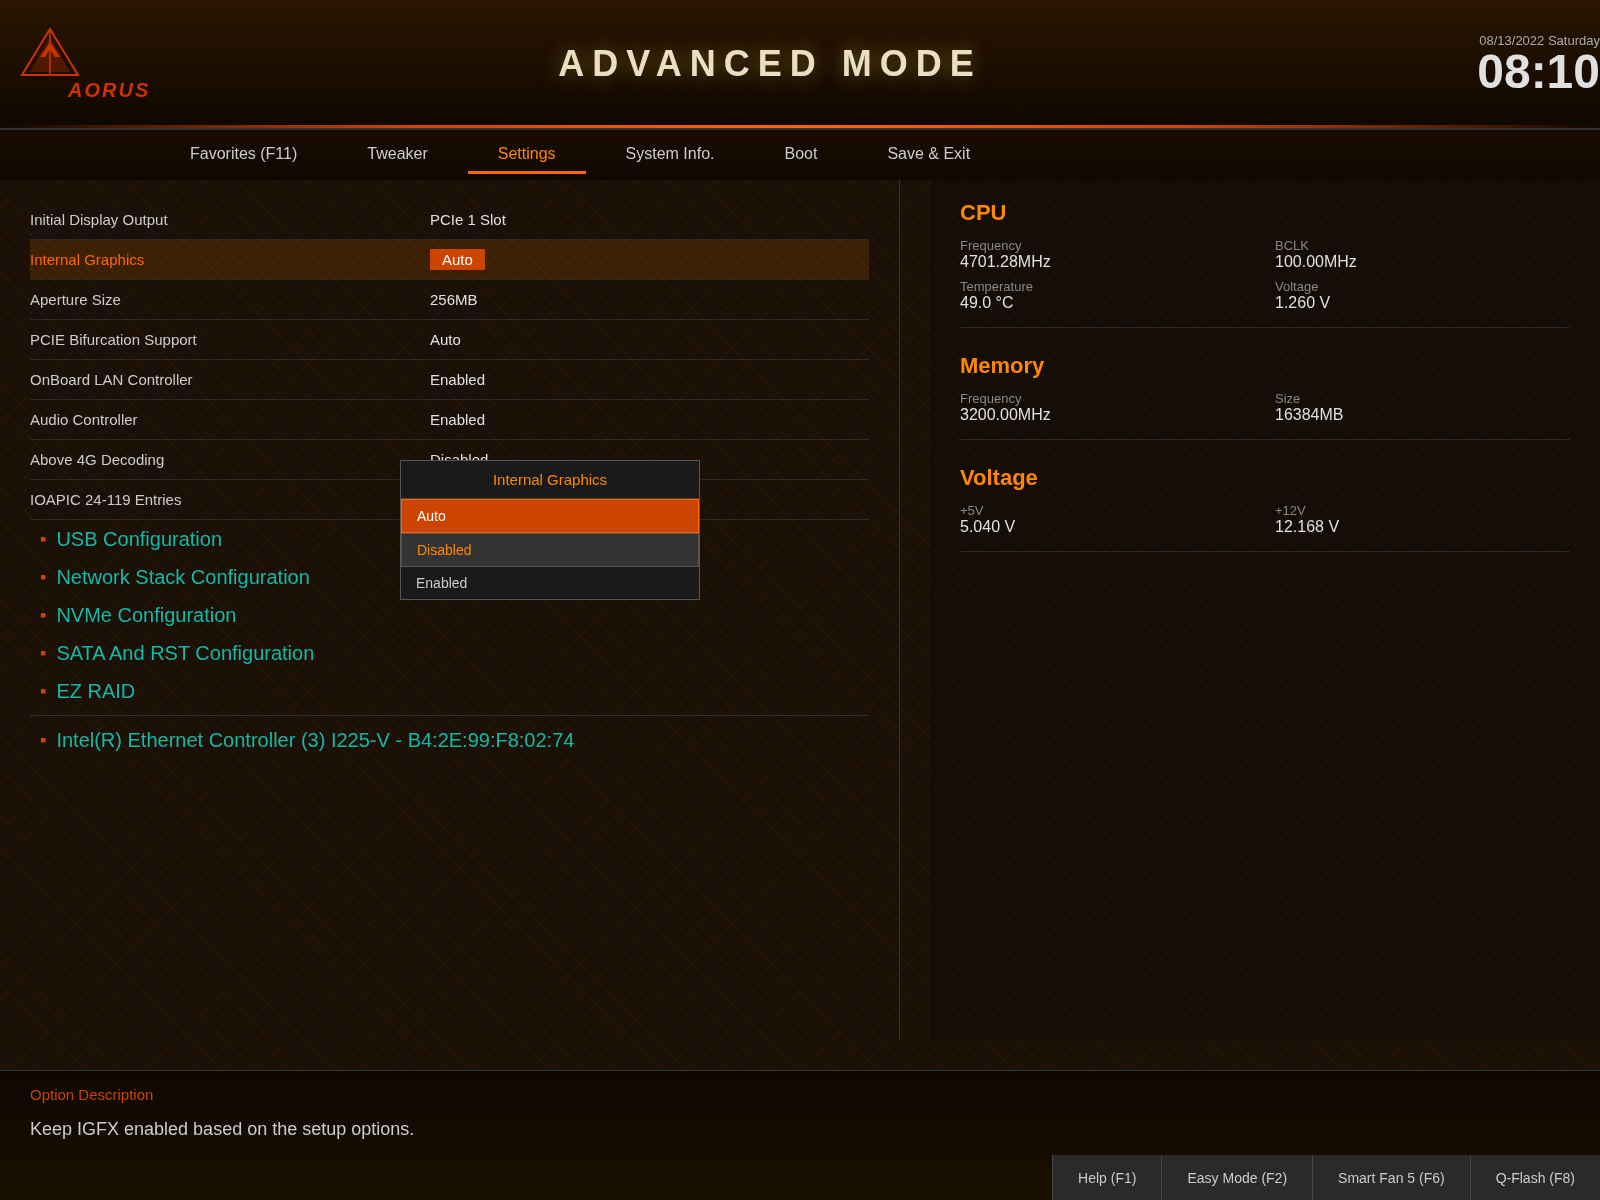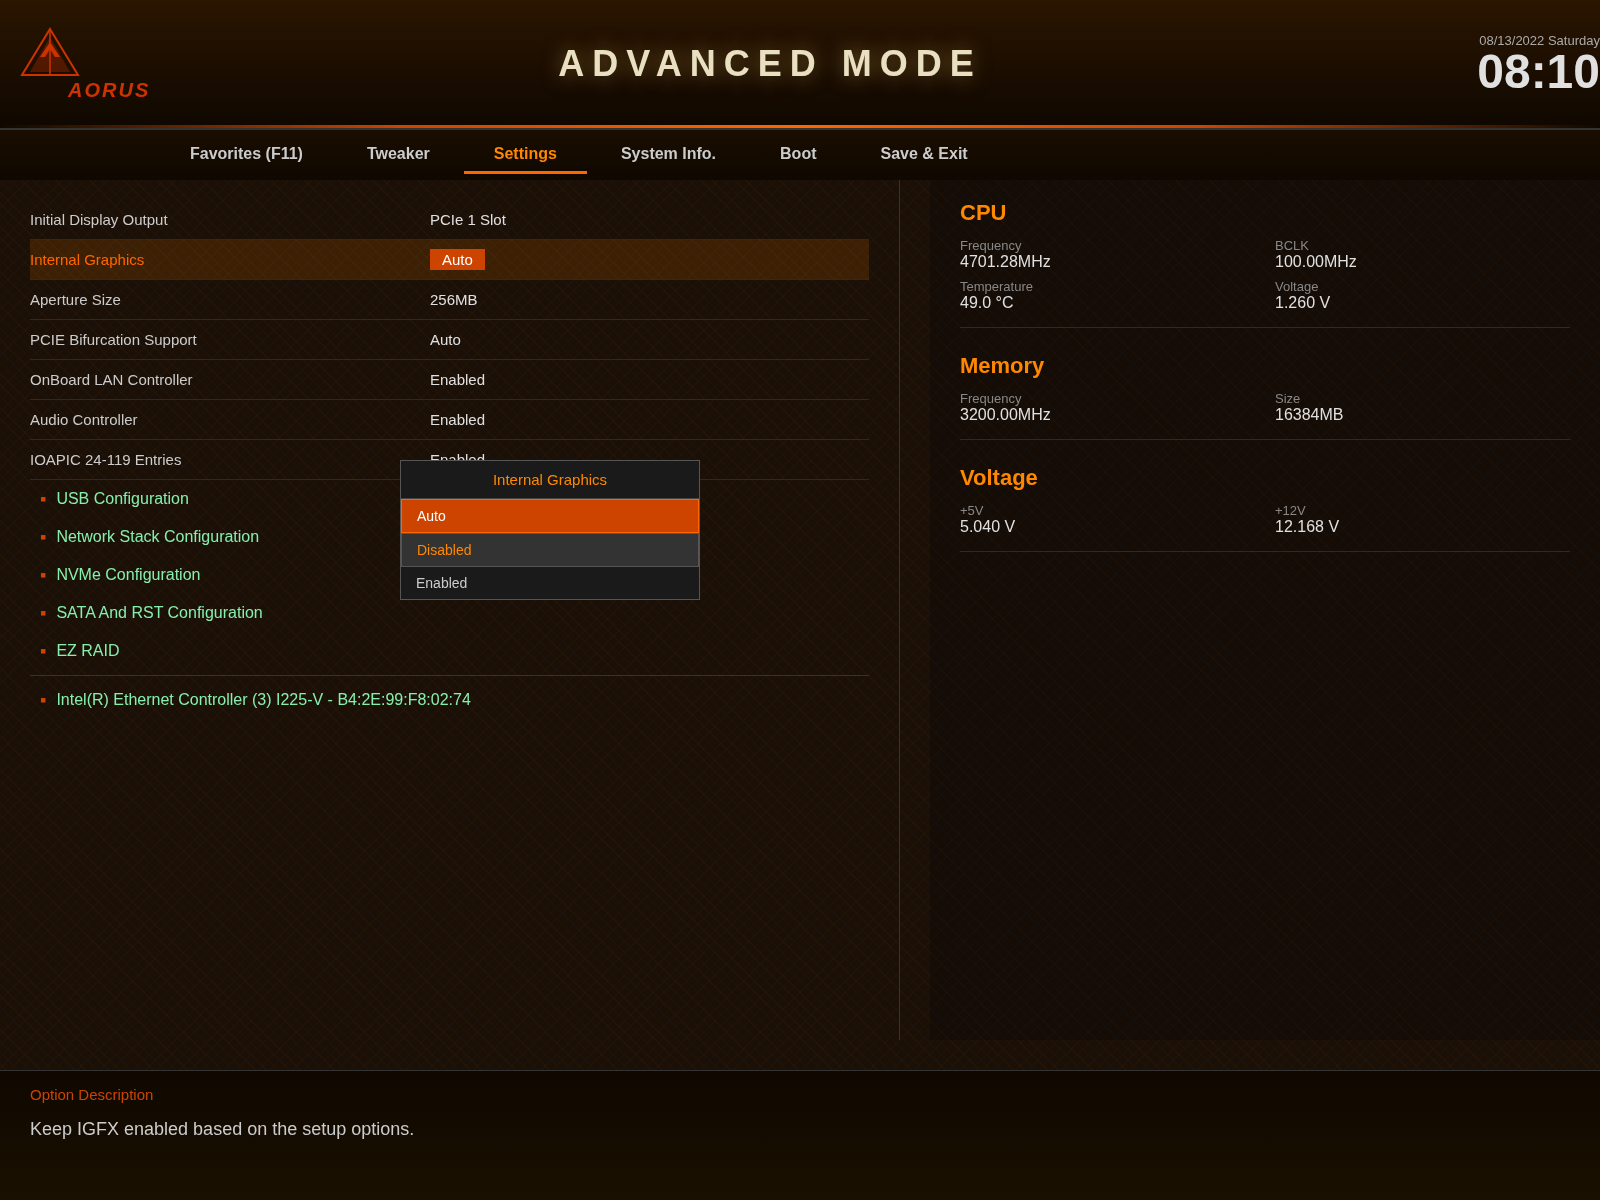--- a/index.html
+++ b/index.html
@@ -118,22 +118,21 @@
       line-height: 1;
     }
 
     
     .nav-bar {
       display: flex;
       align-items: center;
       height: 50px;
       background: linear-gradient(180deg, #1a0d00 0%, #0f0800 100%);
       padding-left: 160px;
-      gap: 4px;
-      font-weight: bold;
+      gap: 10px;
     }
 
     .nav-item {
       padding: 8px 30px;
       font-size: 16px;
       color: #cccccc;
       cursor: pointer;
       position: relative;
       border-bottom: 3px solid transparent;
     }
@@ -197,22 +196,22 @@
       padding-left: 10px;
     }
 
     .sub-bullet {
       color: #cc4400;
       margin-right: 10px;
       font-size: 18px;
     }
 
     .sub-label {
-      font-size: 16px;
-      color: #86efac;
+      font-size: 20px;
+      color: #14b8a6;
     }
 
     .ethernet-row {
       display: flex;
       align-items: center;
       height: 38px;
       padding-left: 10px;
     }
 
     
@@ -408,20 +407,24 @@
       <div class="setting-row">
         <div class="setting-name">OnBoard LAN Controller</div>
         <div class="setting-value">Enabled</div>
       </div>
 
       <div class="setting-row">
         <div class="setting-name">Audio Controller</div>
         <div class="setting-value">Enabled</div>
       </div>
 
+      <div class="setting-row">
+        <div class="setting-name">Above 4G Decoding</div>
+        <div class="setting-value">Disabled</div>
+      </div>
 
       <div class="setting-row">
         <div class="setting-name">IOAPIC 24-119 Entries</div>
         <div class="setting-value">Enabled</div>
       </div>
 
       <div class="sub-item">
         <span class="sub-bullet">▪</span>
         <span class="sub-label">USB Configuration</span>
       </div>
@@ -514,15 +517,21 @@
         </div>
       </div>
 
     </div>
   </div>
 
   <div class="bottom-panel" style="position: absolute; bottom: 0; left: 0; right: 0; height: 130px;">
     <div class="option-desc-title">Option Description</div>
     <div class="option-desc-text">Keep IGFX enabled based on the setup options.</div>
 
+    <div class="bottom-buttons">
+      <div class="bottom-btn">Help (F1)</div>
+      <div class="bottom-btn">Easy Mode (F2)</div>
+      <div class="bottom-btn">Smart Fan 5 (F6)</div>
+      <div class="bottom-btn">Q-Flash (F8)</div>
+    </div>
   </div>
 
 </div>
 
 </body></html>

